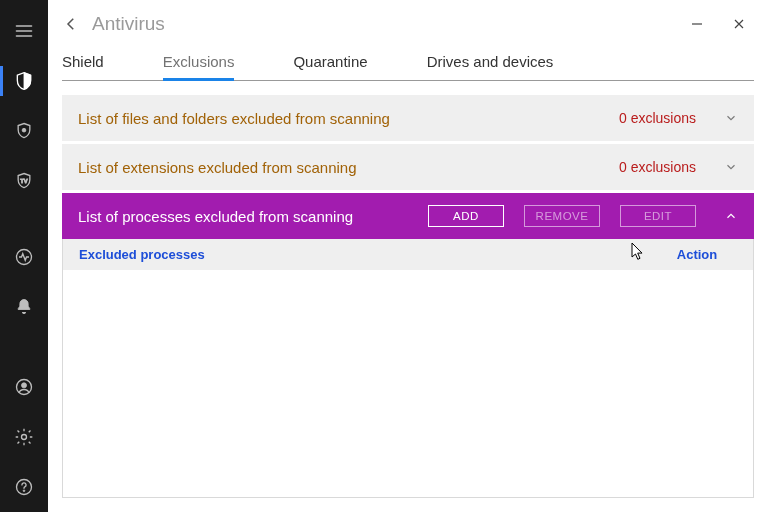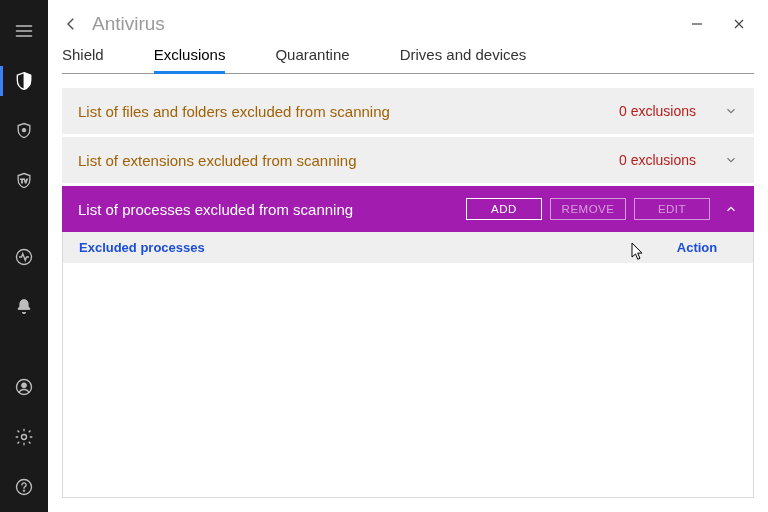--- a/index.html
+++ b/index.html
@@ -11,33 +11,33 @@
 .rail .cell.active-bar{position:relative}
 .rail .cell.active-bar::before{content:"";position:absolute;left:0;top:10px;bottom:10px;width:3px;background:#3b82f6}
 .rail .spacer{flex:1}
 .rail svg{width:20px;height:20px;fill:currentColor;stroke:currentColor}
 .main{flex:1;display:flex;flex-direction:column;padding:10px 14px 14px 14px}
 .titlebar{display:flex;align-items:center;gap:12px;height:28px}
 .back{color:#6a6a6a;display:flex;align-items:center}
 .title{color:#9a9a9a;font-size:19px;font-weight:400}
 .tbar-spacer{flex:1}
 .winbtn{width:30px;height:28px;display:flex;align-items:center;justify-content:center;color:#4a4a4a}
-.tabs{display:flex;gap:8px;border-bottom:1px solid #999;margin-top:0}
+.tabs{display:flex;gap:17px;border-bottom:1px solid #999;margin-top:7px}
 .tab{padding:8px 0 10px 0;margin-right:42px;font-size:15px;color:#333;position:relative;cursor:pointer}
-.tab.active{color:#000000}
+.tab.active{color:#737373}
 .tab.active::after{content:"";position:absolute;left:0;right:0;bottom:-1px;height:3px;background:#1a83e8}
 .panels{margin-top:14px;display:flex;flex-direction:column;gap:3px}
 .panel{background:#efefef;display:flex;align-items:center;padding:0 16px;height:46px}
 .panel .label{font-size:15px;color:#a16207;flex:1}
 .panel .count{font-size:14px;color:#b91c1c;margin-right:28px}
 .panel .chev{color:#7a7a7a;display:flex}
 .panel.open{background:#a21caf;color:#fff}
 .panel.open .label{color:#fff}
 .panel.open .chev{color:#fff}
-.btns{display:flex;gap:8px;margin-right:14px}
+.btns{display:flex;gap:20px;margin-right:28px}
 .btn{border:1px solid #fff;background:transparent;color:#fff;font-size:11.5px;letter-spacing:0.5px;padding:4px 0;width:76px;text-align:center;cursor:pointer}
 .btn.disabled{opacity:0.55}
 .tablehead{background:#efefef;display:flex;padding:8px 16px;font-size:13px;font-weight:700;color:#1d4ed8;border-left:1px solid #d9d9d9;border-right:1px solid #d9d9d9}
 .tablehead .col1{flex:1}
 .tablehead .col2{width:80px;text-align:center}
 .tablebody{flex:1;border:1px solid #d9d9d9;border-top:none;background:#fff;position:relative}
 .cursor{position:absolute;left:631px;top:242px;pointer-events:none}
 </style>
 </head>
 <body>

